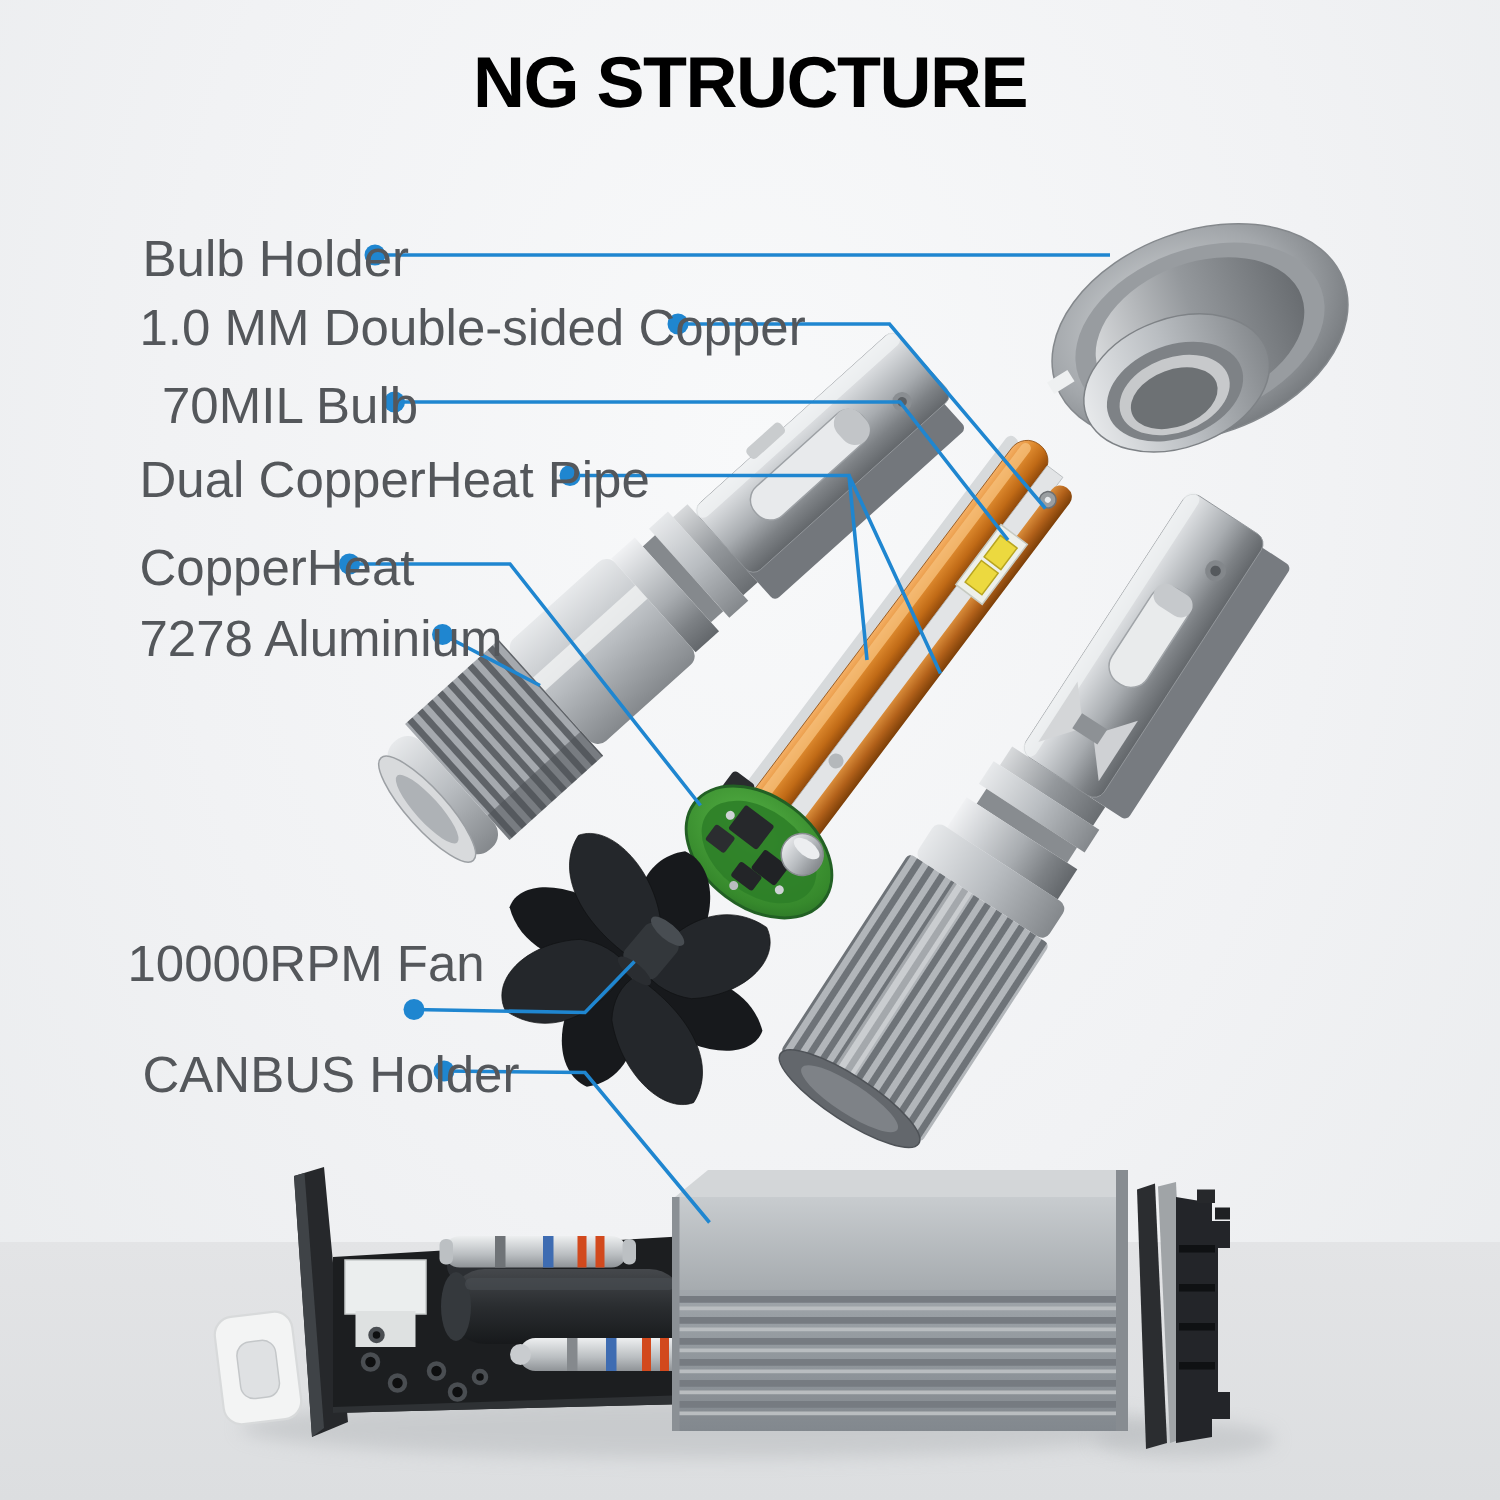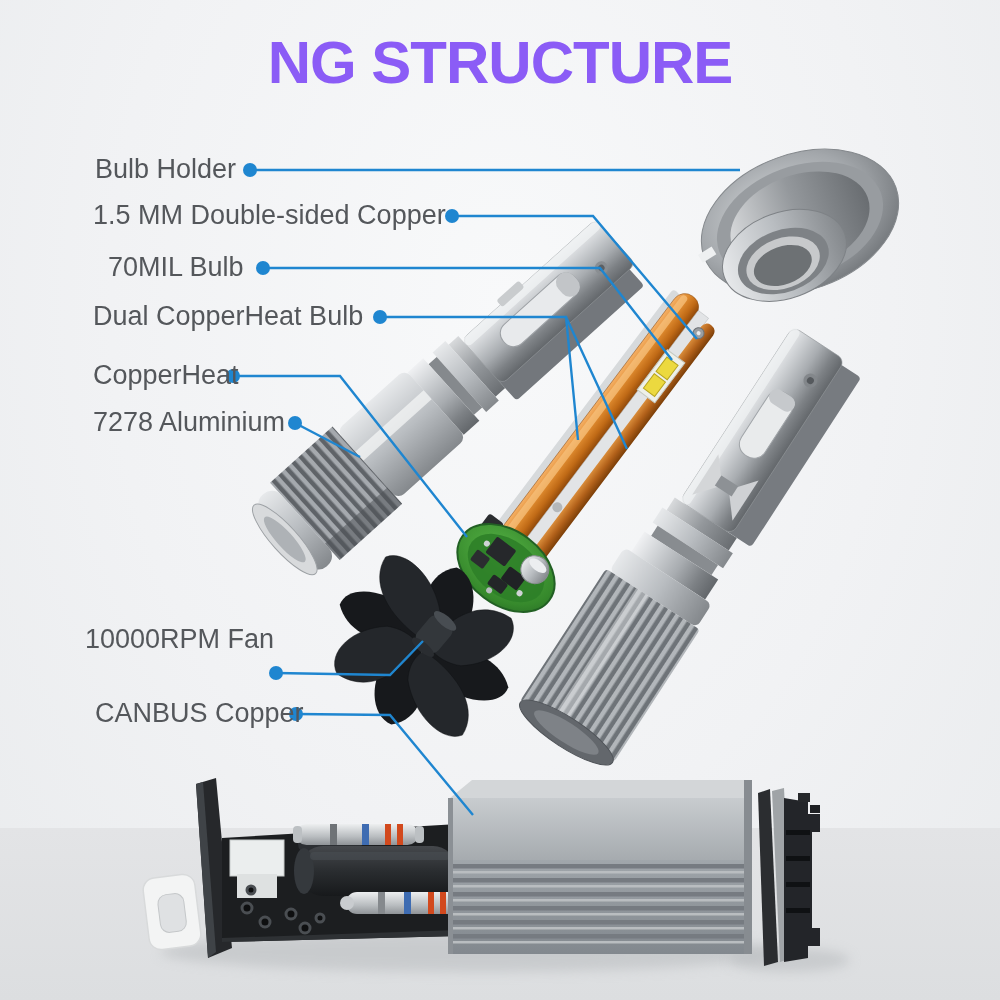--- a/index.html
+++ b/index.html
@@ -8,24 +8,24 @@
     font-family:"Liberation Sans", sans-serif;
     background:radial-gradient(ellipse at 50% 30%, #f8f9fa 0%, #f1f2f4 55%, #e9ebed 100%);
   }
   .floor{
     position:absolute;left:0;right:0;top:828px;bottom:0;
     background:linear-gradient(#e3e4e6,#dcdee0);
   }
   .stage-svg{position:absolute;left:0;top:0;}
   .title{
     position:absolute;top:28px;left:0;width:1000px;text-align:center;
-    font-size:60px;font-weight:bold;letter-spacing:-1px;color:#8b5cf6;
+    font-size:48px;font-weight:bold;letter-spacing:-1px;color:#000000;
   }
   .label{
-    position:absolute;font-size:27px;color:#54575b;white-space:nowrap;
+    position:absolute;font-size:34px;color:#54575b;white-space:nowrap;
   }
 </style>
 </head>
 <body>
 
 <div class="floor"></div>
 
 <svg class="stage-svg" width="1000" height="1000" viewBox="0 0 1000 1000">
   <defs>
     <linearGradient id="gMetal">
@@ -308,19 +308,19 @@
     <circle cx="233" cy="376" r="7"></circle>
     <circle cx="295" cy="423" r="7"></circle>
     <circle cx="276" cy="673" r="7"></circle>
     <circle cx="296" cy="714" r="7"></circle>
   </g>
 </svg>
 
 <div class="title">NG STRUCTURE</div>
 
 <div class="label" style="left:95px;top:154px">Bulb Holder</div>
-<div class="label" style="left:93px;top:200px">1.5 MM Double-sided Copper</div>
+<div class="label" style="left:93px;top:200px">1.0 MM Double-sided Copper</div>
 <div class="label" style="left:108px;top:252px">70MIL Bulb</div>
-<div class="label" style="left:93px;top:301px">Dual CopperHeat Bulb</div>
+<div class="label" style="left:93px;top:301px">Dual CopperHeat Pipe</div>
 <div class="label" style="left:93px;top:360px">CopperHeat</div>
 <div class="label" style="left:93px;top:407px">7278 Aluminium</div>
 <div class="label" style="left:85px;top:624px">10000RPM Fan</div>
-<div class="label" style="left:95px;top:698px">CANBUS Copper</div>
+<div class="label" style="left:95px;top:698px">CANBUS Holder</div>
 
 </body></html>

